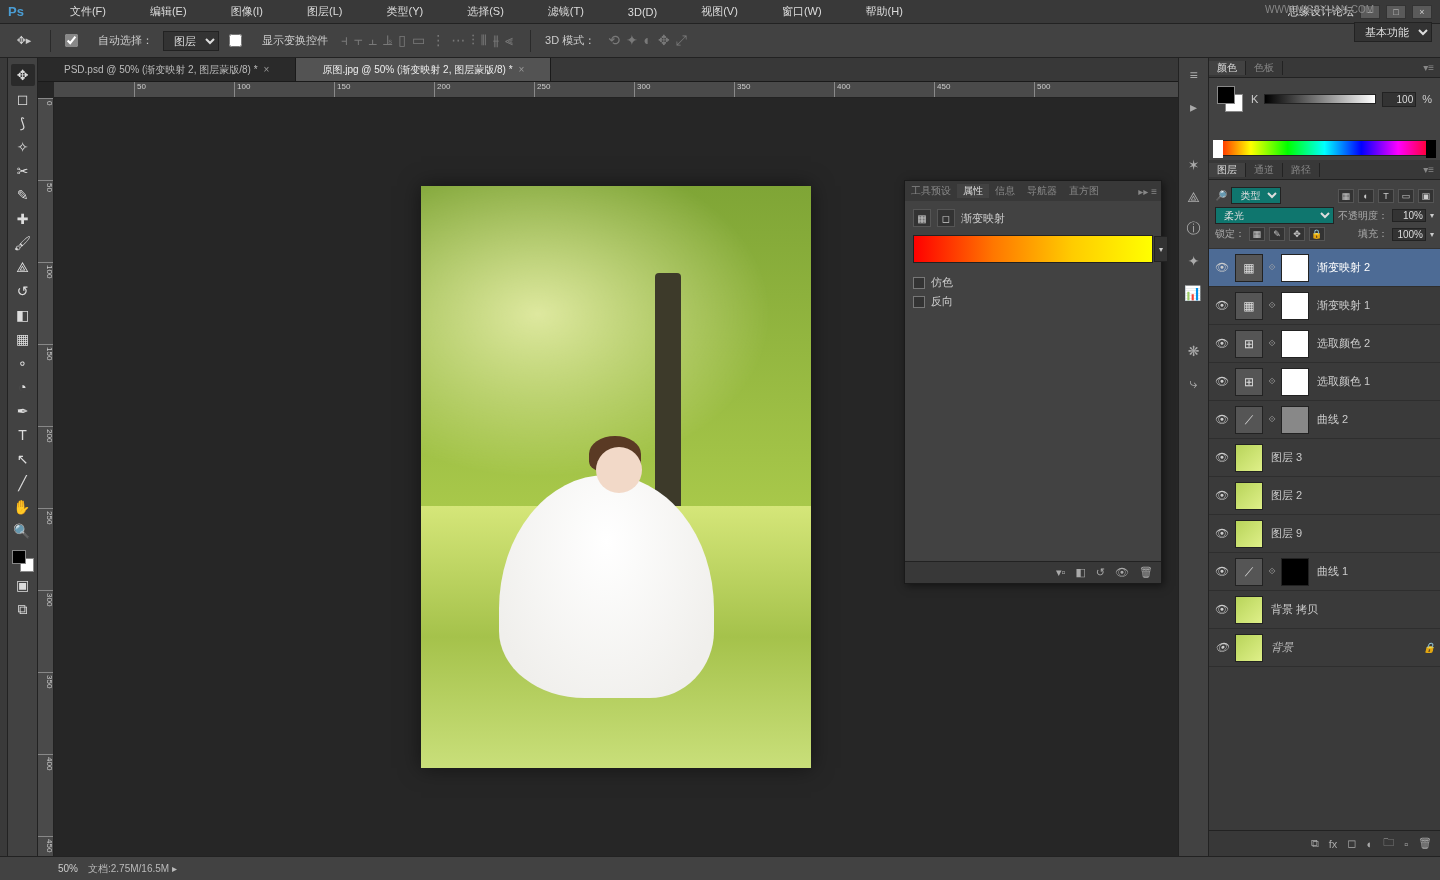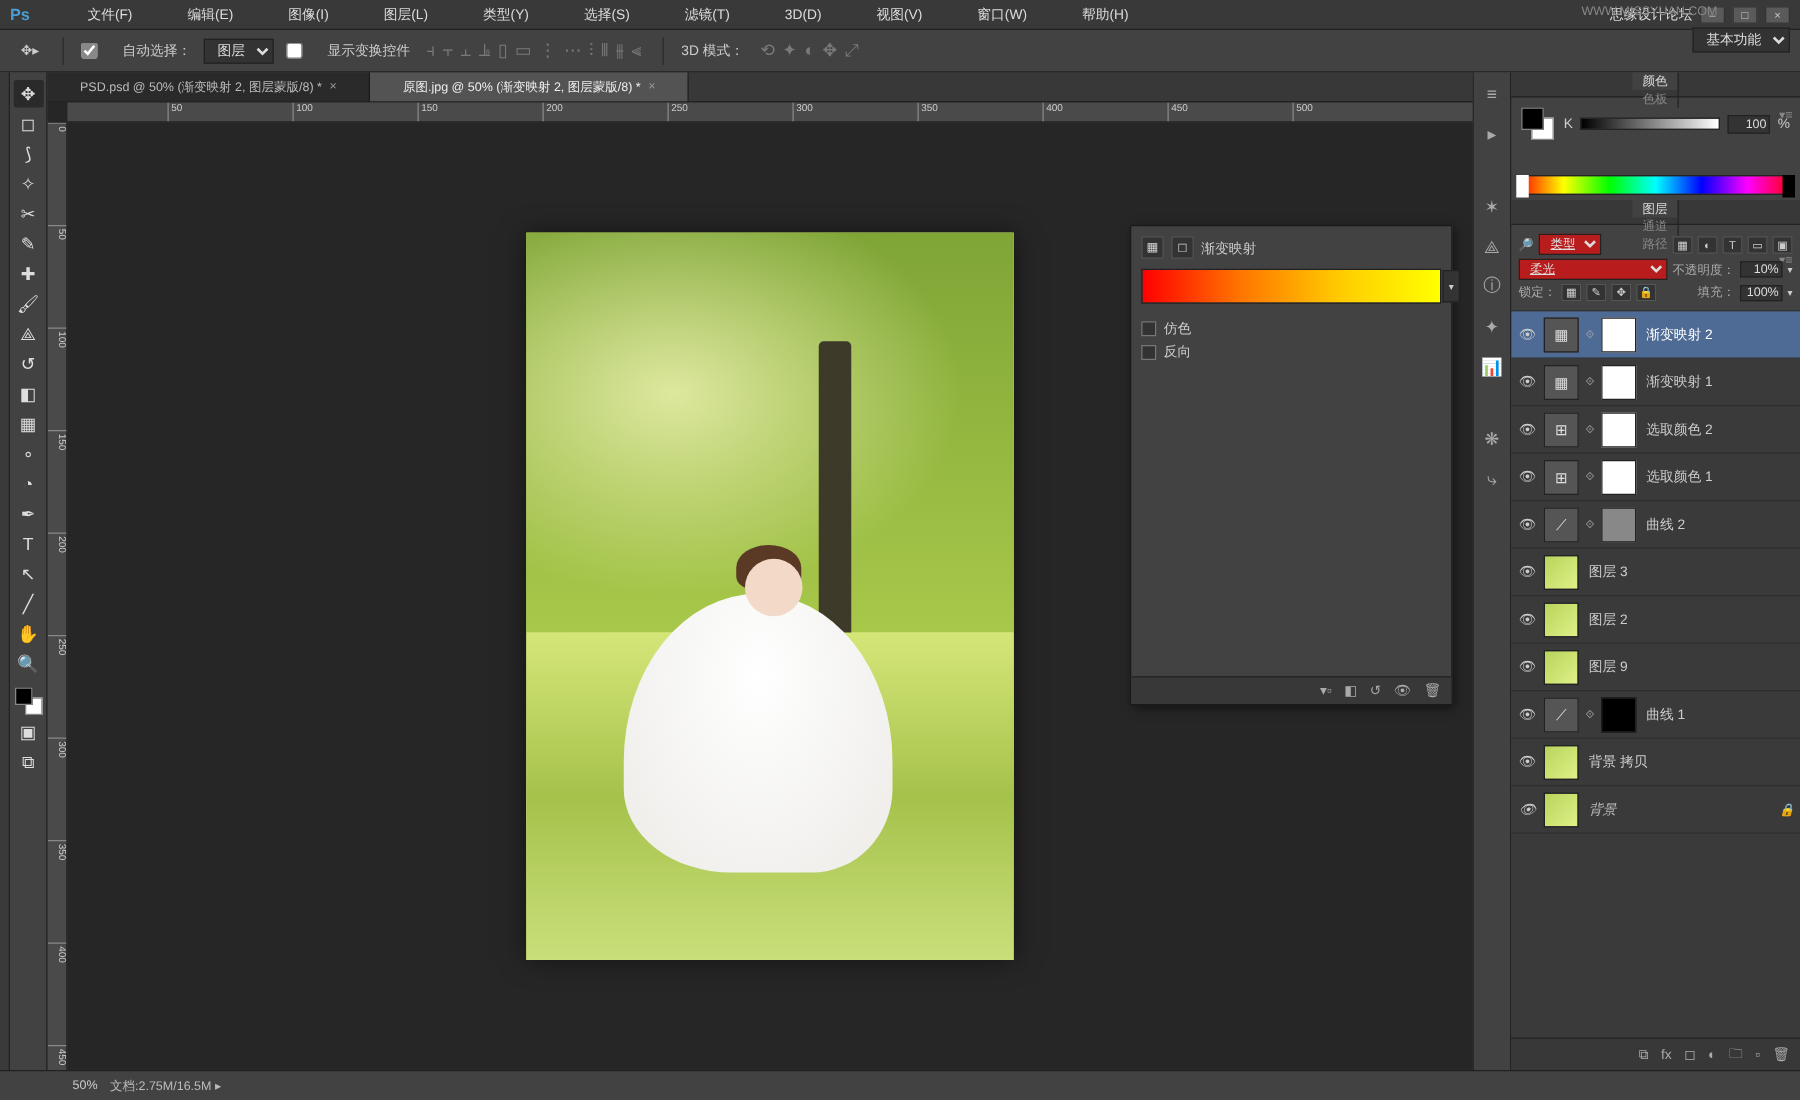--- a/index.html
+++ b/index.html
@@ -53,38 +53,38 @@
 .fp-row { display: flex; align-items: center; gap: 6px; margin-bottom: 8px; }
 .fp-row .icon { width: 18px; height: 18px; background: #333; border: 1px solid #555; display:flex;align-items:center;justify-content:center;font-size:10px; }
 .gradient-bar { height: 28px; background: linear-gradient(90deg,#ff0000,#ff7700,#ffcc00,#ffff00); border: 1px solid #222; margin: 4px 0 12px; position:relative; }
 .gradient-bar .dd { position:absolute;right:-16px;top:0;bottom:0;width:14px;background:#333;border:1px solid #222;display:flex;align-items:center;justify-content:center;font-size:8px;}
 .fp-check { display: flex; align-items: center; gap: 6px; margin: 4px 0; font-size: 11px; }
 .fp-check .box { width: 12px; height: 12px; border: 1px solid #777; background:#333; }
 .fp-bottom { height: 22px; display: flex; justify-content: flex-end; align-items: center; gap: 10px; padding: 0 8px; background: #383838; border-top: 1px solid #222; font-size: 11px; color: #aaa; }
 .rightdock { width: 30px; background: #424242; border-left: 1px solid #222; display: flex; flex-direction: column; align-items: center; padding-top: 6px; gap: 10px; }
 .rightdock .dicon { width: 22px; height: 22px; display:flex;align-items:center;justify-content:center; color:#aaa; font-size:14px;}
 .rightpanels { width: 232px; background: #424242; border-left: 1px solid #222; display: flex; flex-direction: column; }
-.panel-tabs { display: flex; background: #383838; height: 20px; align-items: center; font-size: 10px; border-bottom: 1px solid #222; flex-direction: column; }
+.panel-tabs { display: flex; background: #383838; height: 20px; align-items: center; font-size: 10px; border-bottom: 1px solid #222; }
 .panel-tabs .t { padding: 0 8px; color: #888; border-right: 1px solid #222; }
 .panel-tabs .t.active { background: #424242; color: #ddd; }
 .panel-tabs .menu { margin-left: auto; padding: 0 6px; color: #888; }
 .color-panel { padding: 8px; height: 62px; }
 .color-body { display:flex; align-items:center; gap:8px;}
 .swatch2 { position:relative; width:26px; height:26px;}
 .swatch2 .fg{position:absolute;left:0;top:0;width:18px;height:18px;background:#000;border:1px solid #888;z-index:2;}
 .swatch2 .bg{position:absolute;right:0;bottom:0;width:18px;height:18px;background:#fff;border:1px solid #888;}
 .slider-row{flex:1;display:flex;align-items:center;gap:6px;}
 .slider-row .track{flex:1;height:10px;background:linear-gradient(90deg,#000,#fff);border:1px solid #222;}
 .slider-row input{width:34px;background:#333;border:1px solid #222;color:#ddd;font-size:10px;text-align:right;padding:1px 2px;}
 .spectrum { height: 16px; background: linear-gradient(90deg,#ff0000,#ffff00,#00ff00,#00ffff,#0000ff,#ff00ff,#ff0000); margin: 0 4px 4px 4px; border:1px solid #222; position:relative;}
 .spectrum::before{content:"";position:absolute;left:-1px;top:-1px;width:10px;height:18px;background:#fff;}
 .spectrum::after{content:"";position:absolute;right:-1px;top:-1px;width:10px;height:18px;background:#000;}
 .layers-controls { padding: 4px 6px; font-size: 10px; border-bottom:1px solid #333;}
 .lc-row { display: flex; align-items: center; gap: 4px; margin: 3px 0; }
-.lc-row select { background: #b91c1c; border: 1px solid #222; color: #ddd; padding: 1px 4px; font-size: 10px; text-decoration: underline; }
+.lc-row select { background: #0f766e; border: 1px solid #222; color: #ddd; padding: 1px 4px; font-size: 10px; }
 .lc-row .spacer { flex: 1; }
 .lc-row .iconbtn { width: 16px; height: 14px; background: #333; border: 1px solid #555; font-size:9px;display:flex;align-items:center;justify-content:center;}
 .lc-row label { color: #aaa; font-size: 10px;}
 .lc-row input.v { width: 34px; background:#333;border:1px solid #222;color:#ddd;font-size:10px;text-align:right;padding:0 2px;}
 .layers-list { flex: 1; overflow-y: auto; background: #3a3a3a; }
 .layer { display: flex; align-items: center; height: 38px; border-bottom: 1px solid #2e2e2e; padding: 0 4px; gap: 4px; }
 .layer.bg-layer { font-style: italic; color: #bbb; }
 .layer.sel { background: #4d6b95; color: #fff; }
 .layer .eye { width: 18px; text-align: center; font-size: 11px; color: #ccc; }
 .layer .thumb { width: 28px; height: 28px; background: #888; border: 1px solid #222; flex-shrink: 0; }
@@ -219,20 +219,28 @@
           <div class="img-trees"></div>
           <div class="img-trunk"></div>
           <div class="img-grass"></div>
           <div class="img-bride">
               <div class="dress"></div>
               <div class="hair"></div>
               <div class="head"></div>
             </div>
         </div>
         <div class="floatpanel">
+          <div class="fp-tabs">
+            <span class="t">工具预设</span>
+            <span class="t active">属性</span>
+            <span class="t">信息</span>
+            <span class="t">导航器</span>
+            <span class="t">直方图</span>
+            <span class="arrows">▸▸ ≡</span>
+          </div>
           <div class="fp-body">
             <div class="fp-row">
               <span class="icon">▦</span>
               <span class="icon">◻</span>
               <span>渐变映射</span>
             </div>
             <div class="gradient-bar">
                 <div class="dd">▾</div>
               </div>
             <div class="fp-check">

